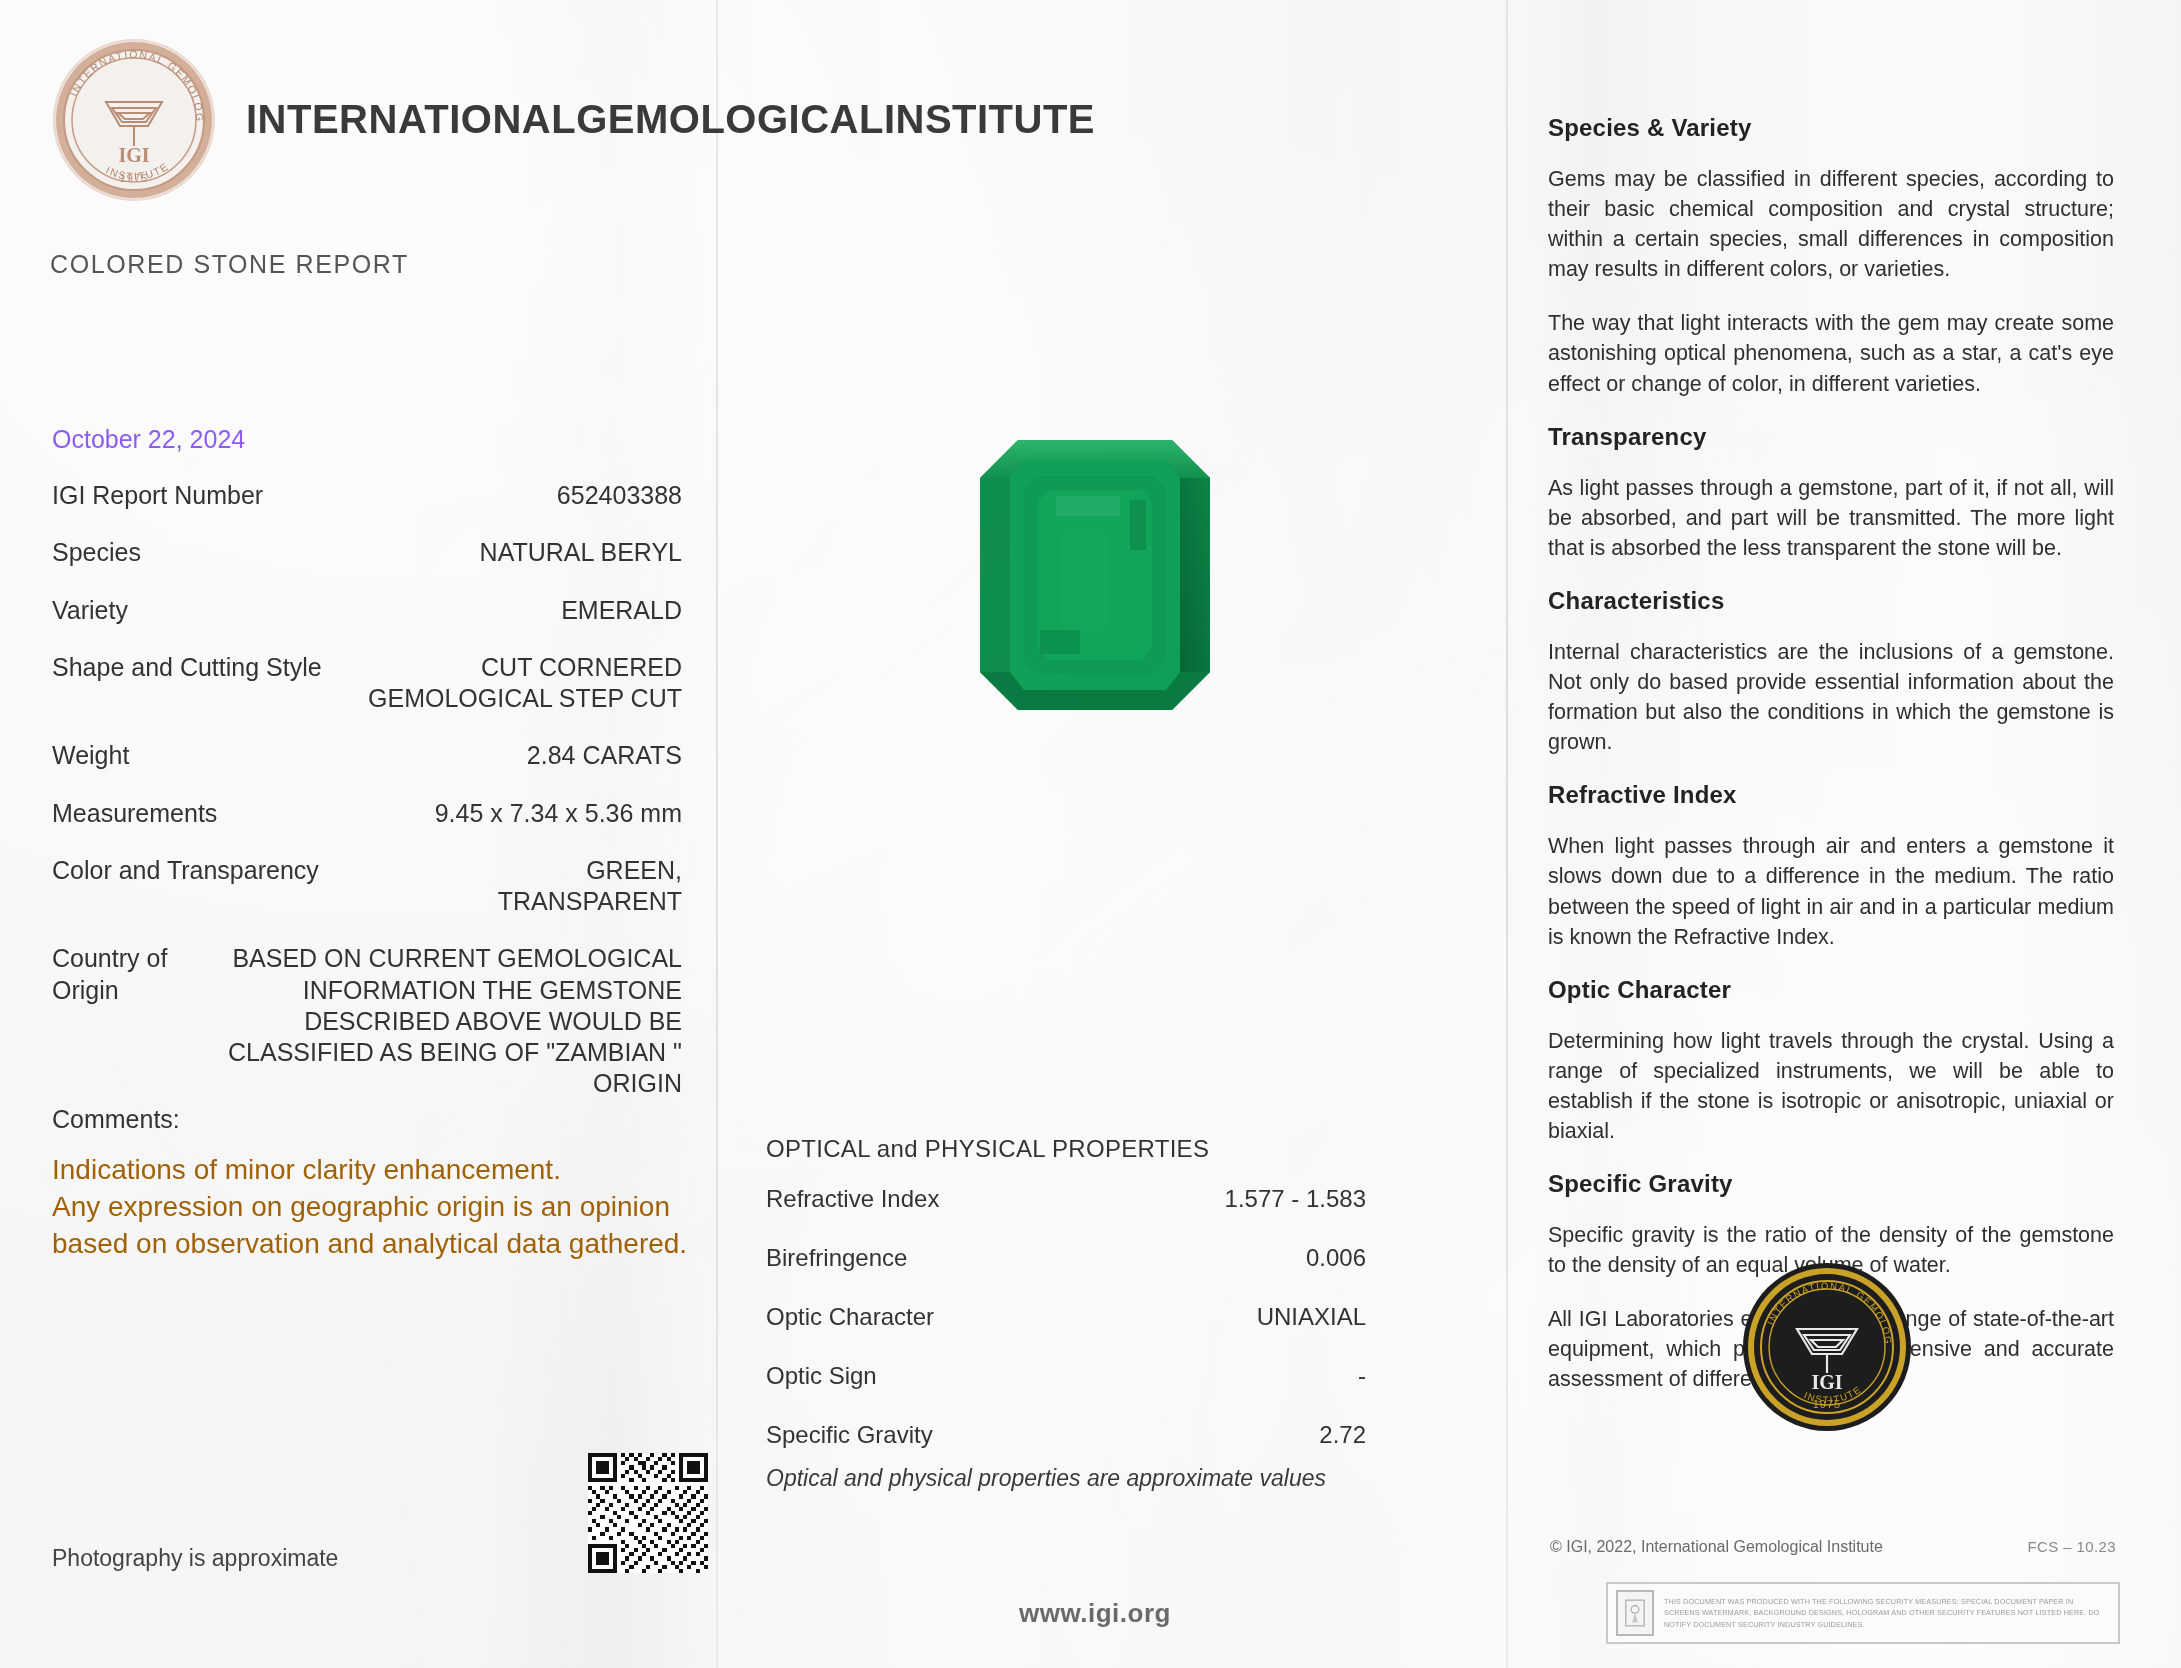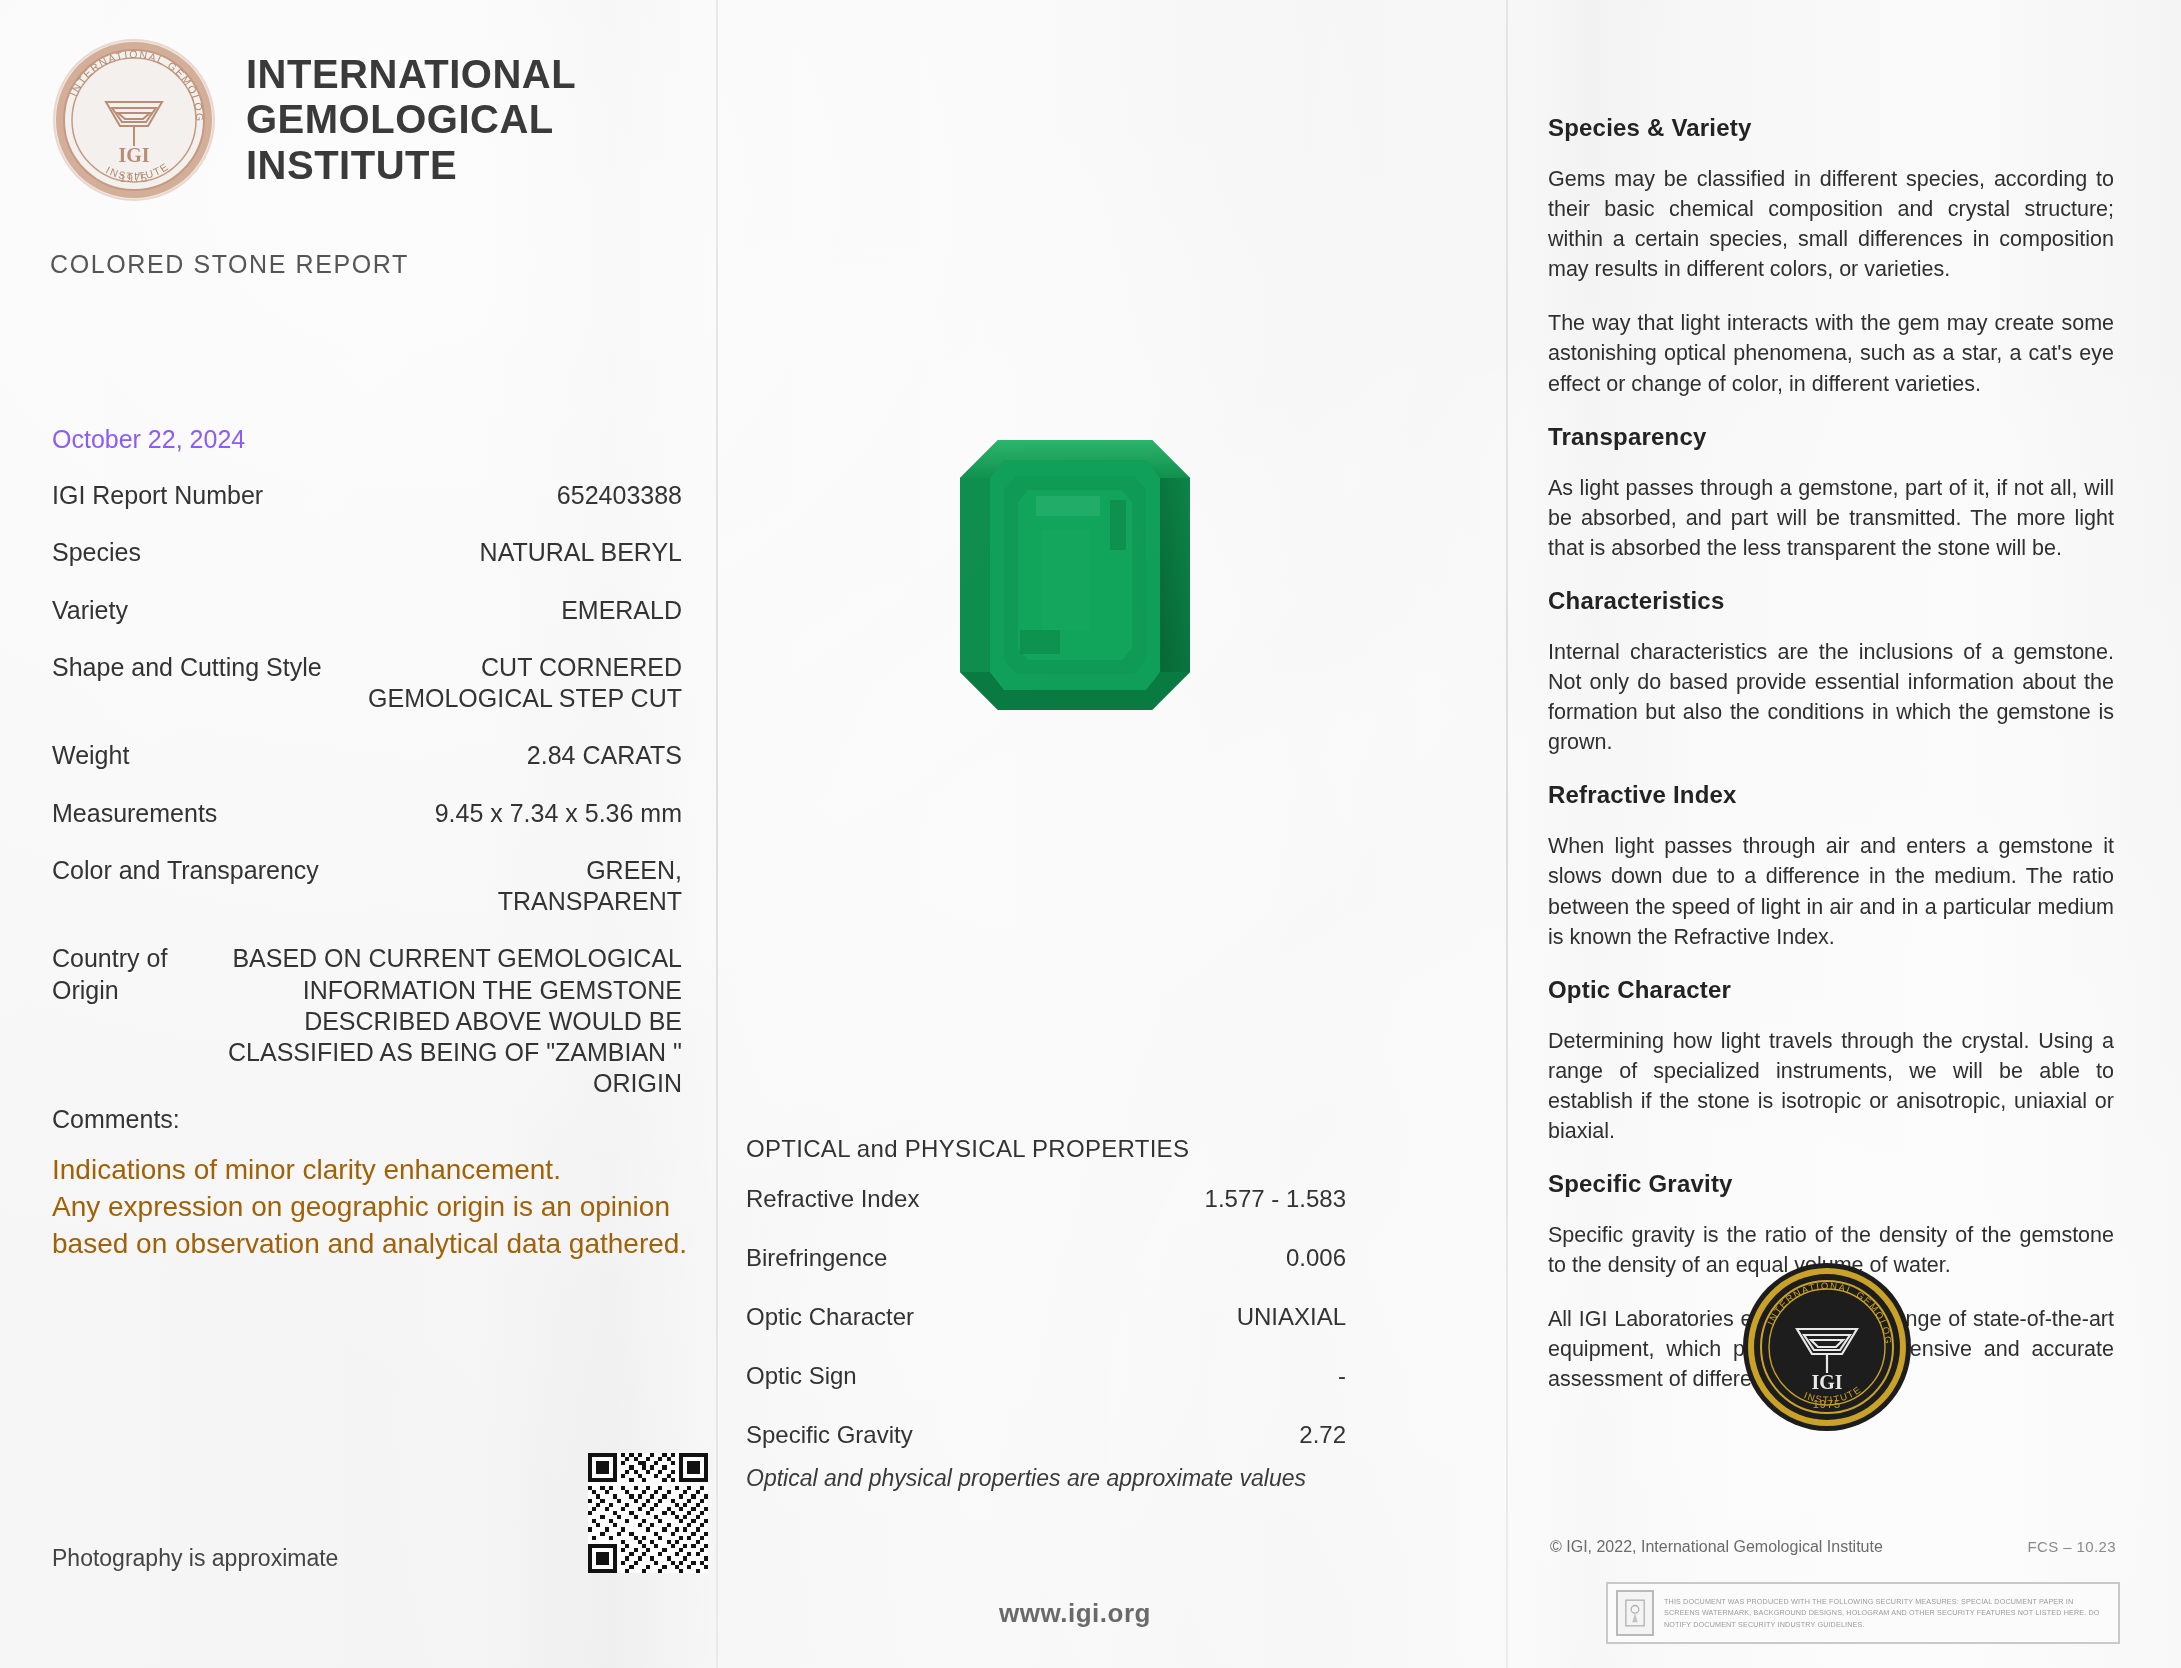--- a/index.html
+++ b/index.html
@@ -30,32 +30,32 @@
     background:
       radial-gradient(ellipse at 18% 12%, rgba(255,255,255,.75) 0%, rgba(255,255,255,0) 55%),
       radial-gradient(ellipse at 80% 85%, rgba(255,255,255,.55) 0%, rgba(255,255,255,0) 60%),
       radial-gradient(ellipse at 47% 50%, rgba(250,250,250,.6) 0%, rgba(250,250,250,0) 65%);
   }
 
   .page { position: relative; width: 2181px; height: 1668px; }
 
   
   .col-left   { position:absolute; left:48px;  top:0;   width:640px;  height:100%; }
-  .col-center { position:absolute; left:740px; top:0;   width:670px;  height:100%; }
+  .col-center { position:absolute; left:760px; top:0;   width:670px;  height:100%; }
   .col-right  { position:absolute; left:1548px;top:6px;   width:580px;  height:100%; }
 
   .divider-1 { position:absolute; left:716px;  top:0; width:2px; height:1668px;
                background:linear-gradient(180deg, rgba(0,0,0,.07), rgba(0,0,0,.11), rgba(0,0,0,.05)); }
   .divider-2 { position:absolute; left:1506px; top:0; width:2px; height:1668px;
                background:linear-gradient(180deg, rgba(0,0,0,.07), rgba(0,0,0,.11), rgba(0,0,0,.05)); }
 
   
   .header { position:absolute; left:0; top:34px; display:flex; align-items:center; gap:26px; }
   .logo-seal { width:172px; height:172px; position:relative; flex:none; }
-  .brand { display:flex; flex-direction:column; line-height:1.14; }
+  .brand { display:flex; flex-direction:row; line-height:1.14; }
   .brand span {
     font-size:40px; font-weight:bold; letter-spacing:.5px; color:#3a3a3a;
   }
 
   .report-title {
     position:absolute; left:2px; top:250px;
     font-size:25px; letter-spacing:1.6px; color:#555; font-weight:normal;
   }
 
   

